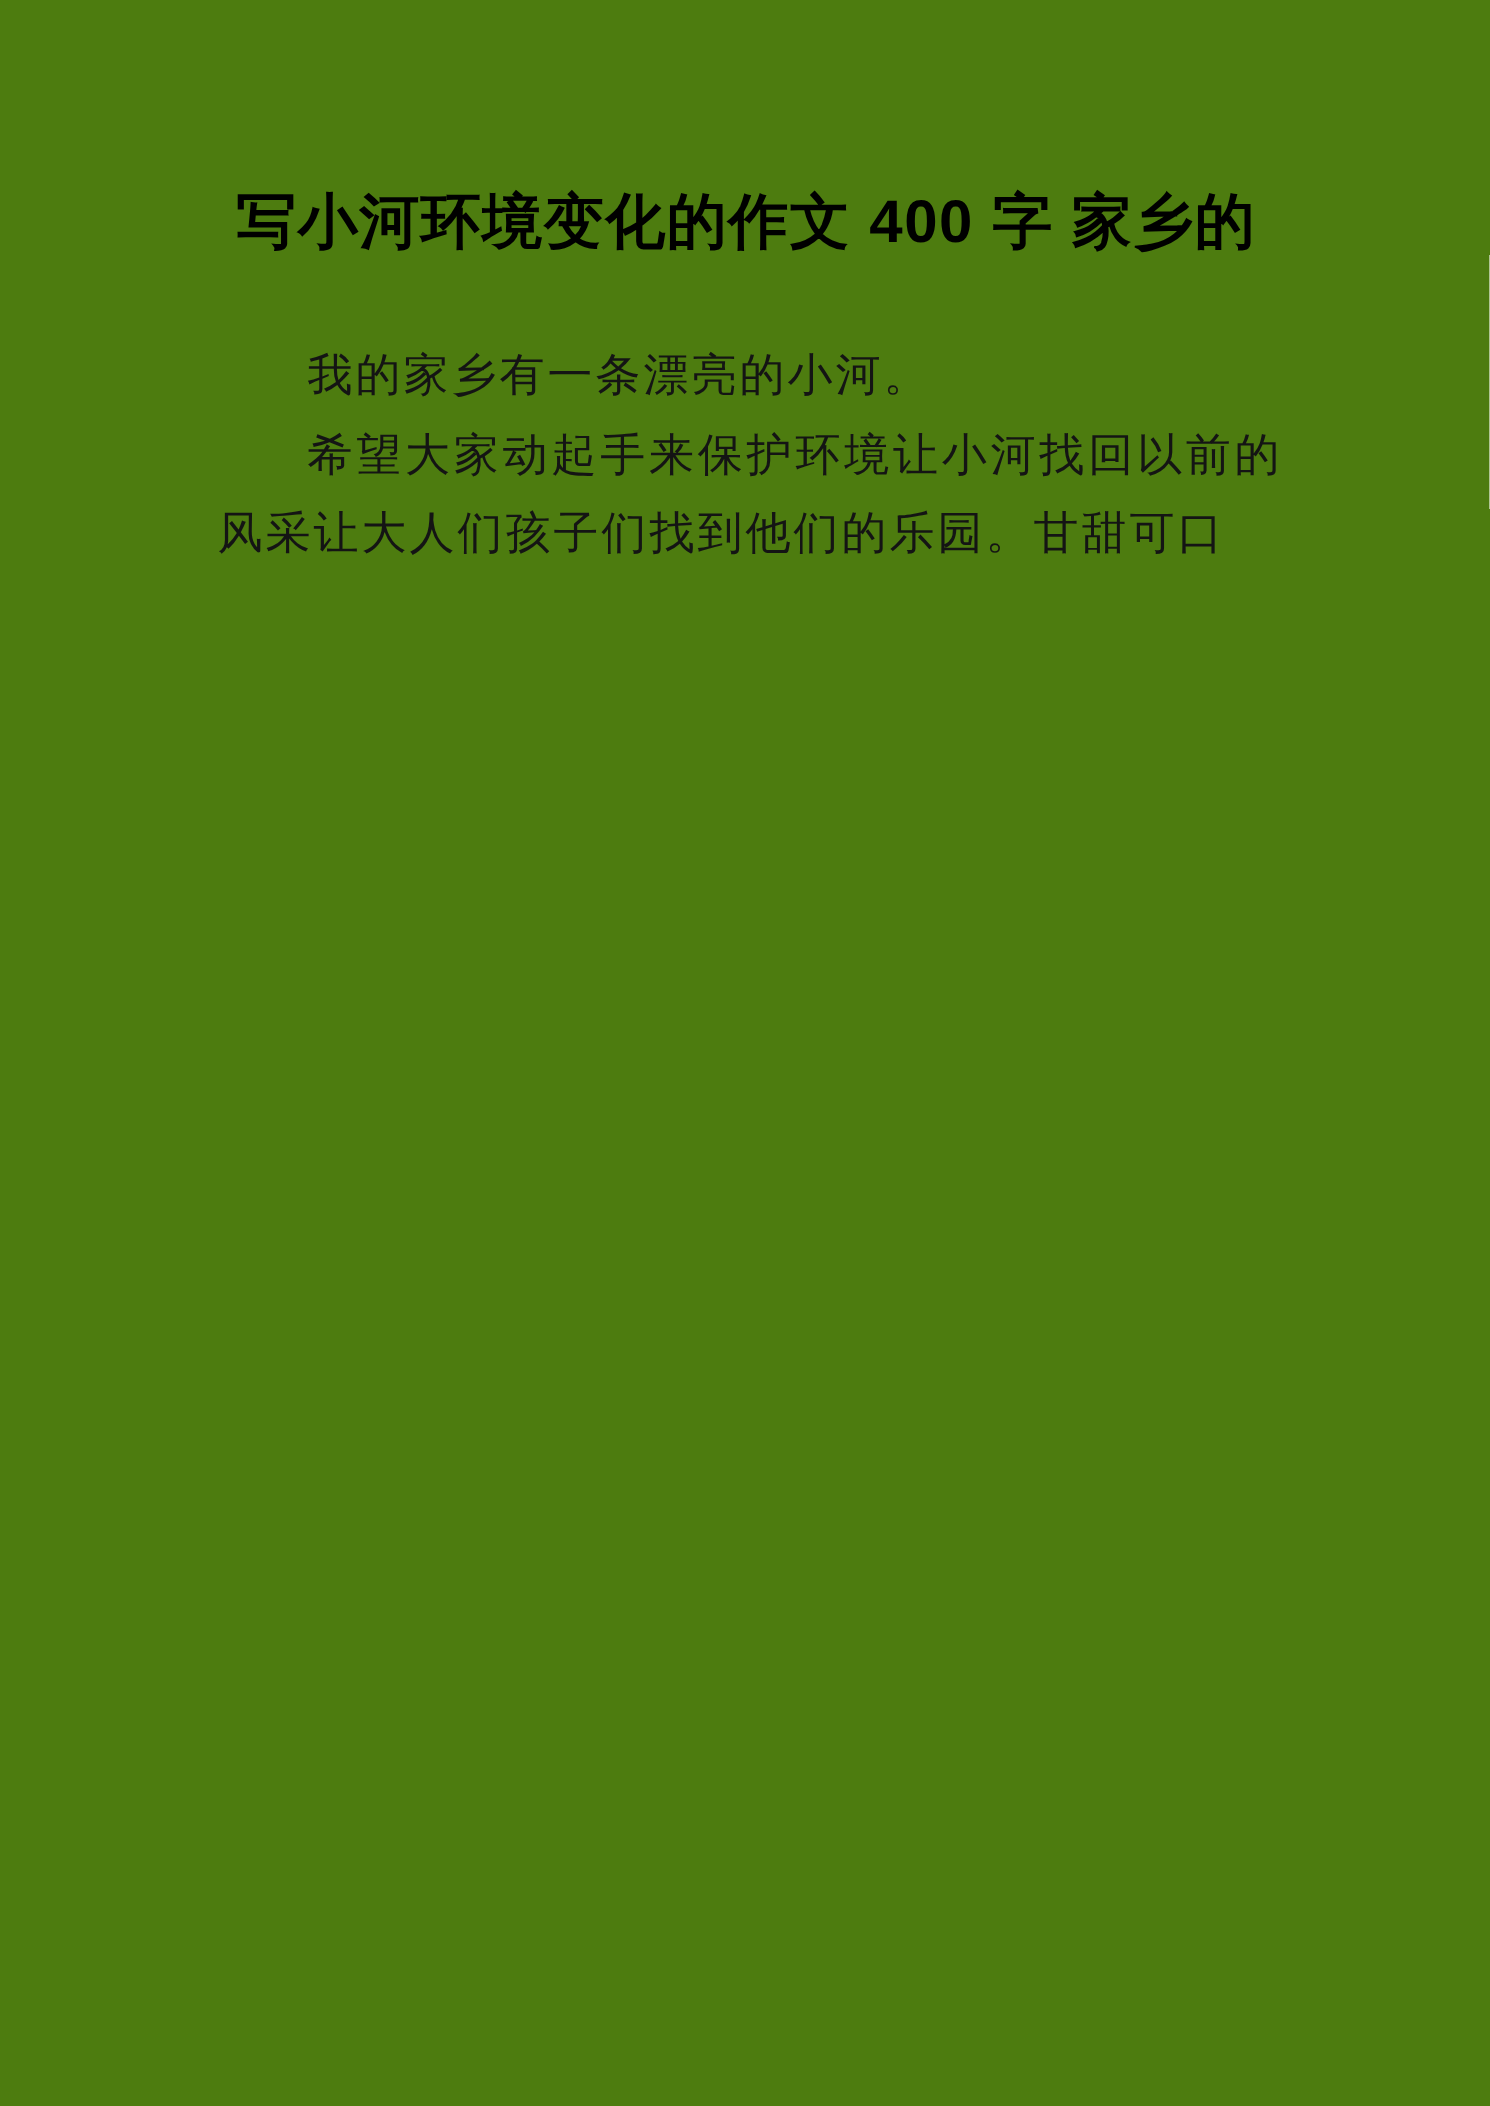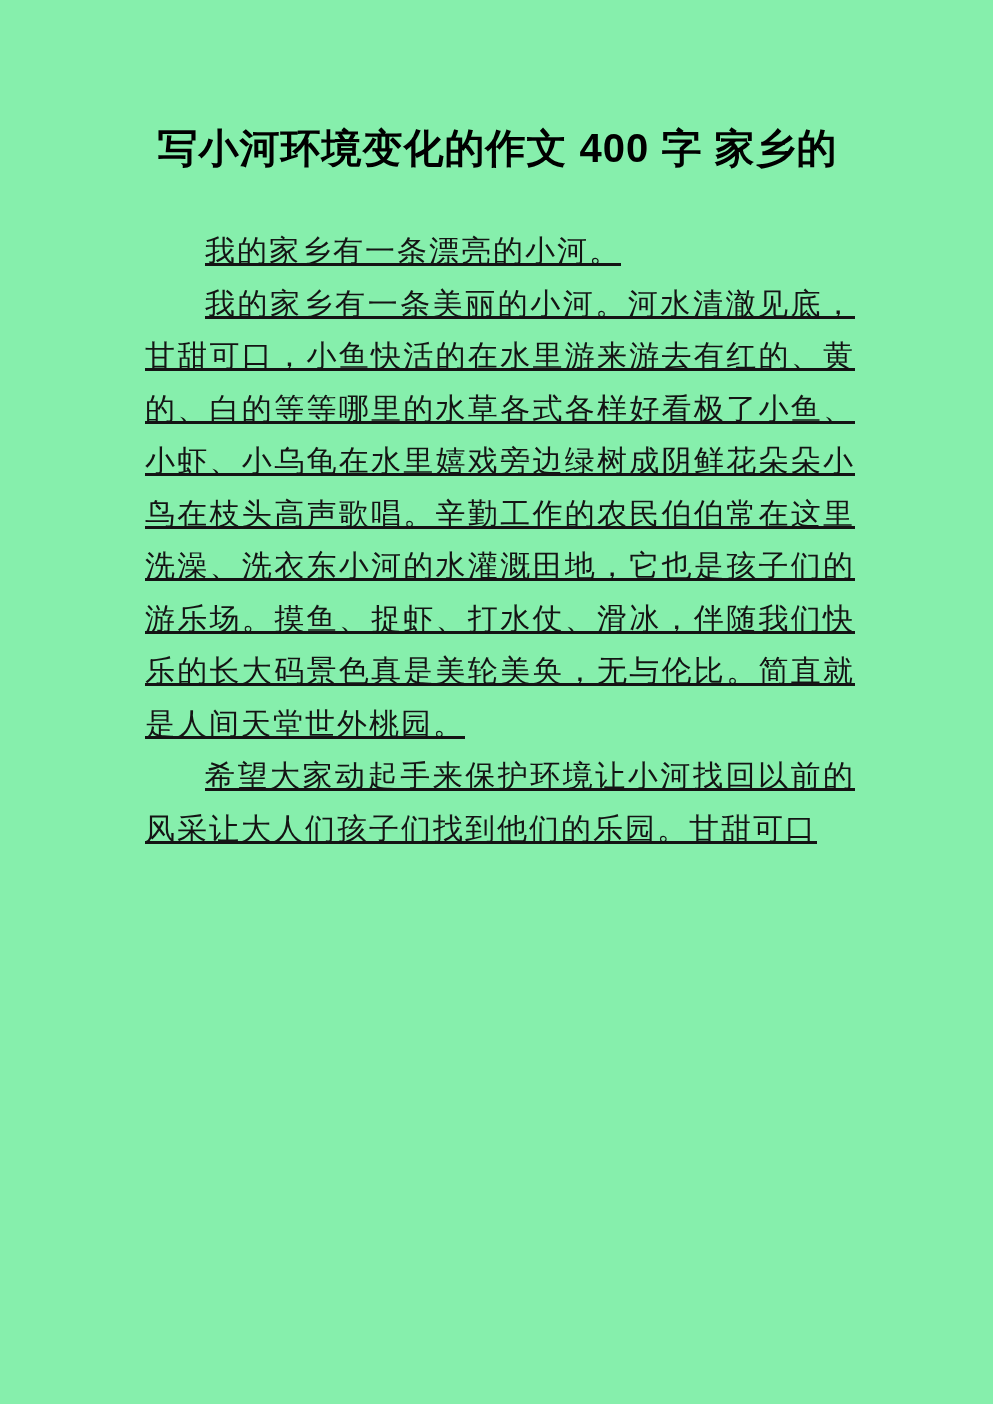--- a/index.html
+++ b/index.html
@@ -4,21 +4,21 @@
 <style>
   html, body {
     margin: 0;
     padding: 0;
     background: #ffffff;
   }
   .page {
     position: relative;
     width: 993px;
     height: 1404px;
-    background: #86efac;
+    background: #4d7c0f;
     box-sizing: border-box;
     padding: 117px 143px 0 145px;
     color: #000000;
     overflow: hidden;
   }
   .doc-title {
     margin: 0;
     font-family: "Liberation Sans", "DejaVu Sans", sans-serif;
     font-weight: 700;
     font-size: 40px;
@@ -38,29 +38,27 @@
     font-size: 30px;
     line-height: 52.5px;
     letter-spacing: 2px;
     color: #141414;
   }
   .essay-body p {
     margin: 0;
     padding: 0;
     text-align: justify;
     text-indent: 2em;
-    text-decoration: underline;
   }
 </style>
 </head>
 <body>
 
 <div class="page">
   <h1 class="doc-title">
     <span class="title-line">写小河环境变化的作文 400 字 家乡的</span>
   </h1>
 
   <div class="essay-body">
     <p>我的家乡有一条漂亮的小河。</p>
-    <p>我的家乡有一条美丽的小河。河水清澈见底，甘甜可口，小鱼快活的在水里游来游去有红的、黄的、白的等等哪里的水草各式各样好看极了小鱼、小虾、小乌龟在水里嬉戏旁边绿树成阴鲜花朵朵小鸟在枝头高声歌唱。辛勤工作的农民伯伯常在这里洗澡、洗衣东小河的水灌溉田地，它也是孩子们的游乐场。摸鱼、捉虾、打水仗、滑冰，伴随我们快乐的长大码景色真是美轮美奂，无与伦比。简直就是人间天堂世外桃园。</p>
     <p>希望大家动起手来保护环境让小河找回以前的风采让大人们孩子们找到他们的乐园。甘甜可口</p>
   </div>
 </div>
 
 </body></html>

